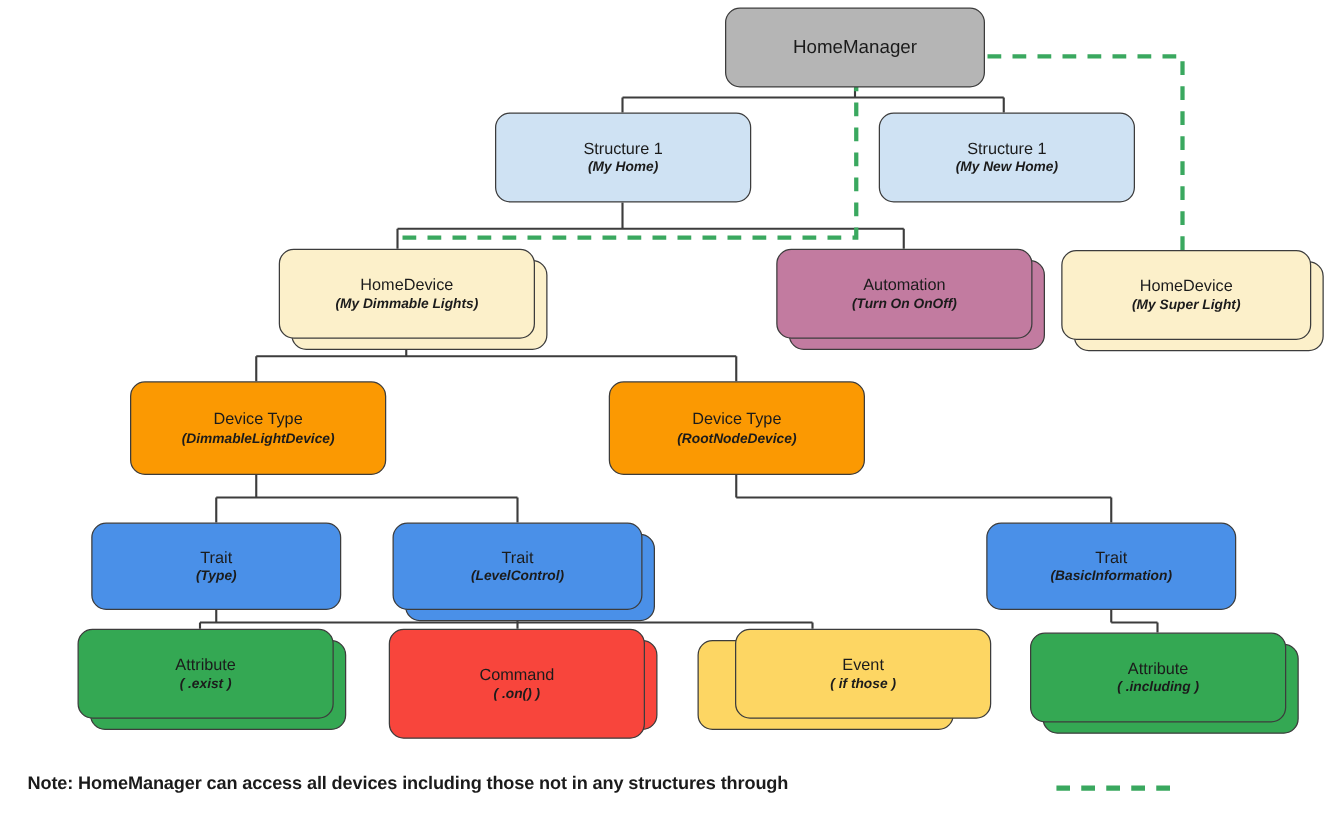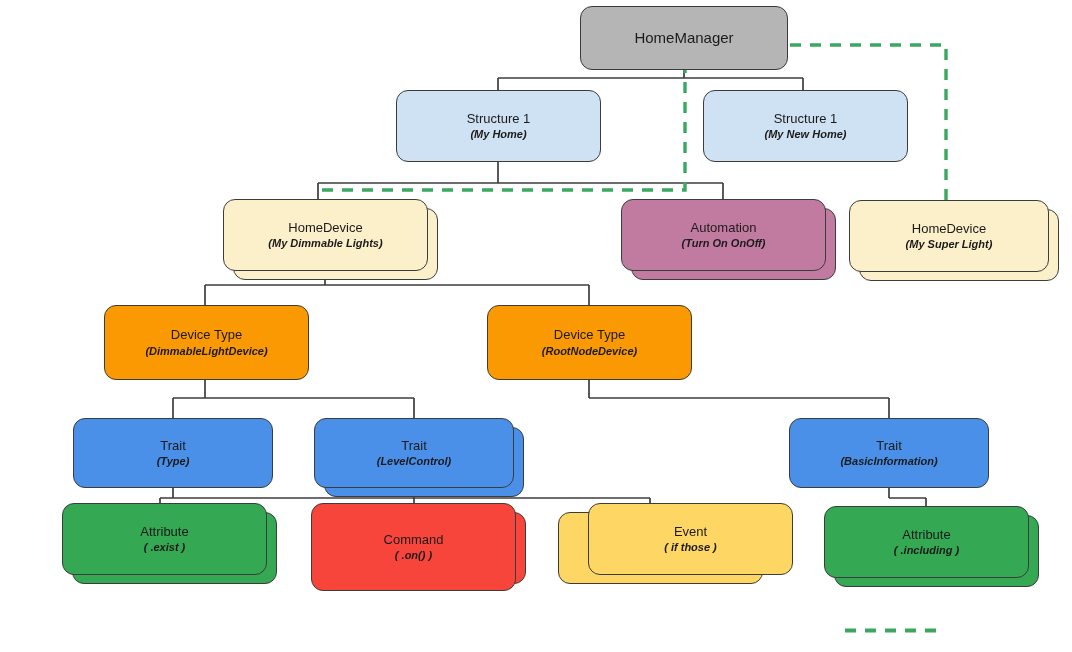--- a/index.html
+++ b/index.html
@@ -209,17 +209,18 @@
     <span class="l1">Event</span>
     <span class="l2">( if those )</span>
   </div>
 
   <div class="stack" style="left:834px; top:515px; width:205px; height:72px; background:#34a853;"></div>
   <div class="node" style="left:824px; top:506px; width:205px; height:72px; background:#34a853;">
     <span class="l1">Attribute</span>
     <span class="l2">( .including )</span>
   </div>
 
+  <div id="note">Note: HomeManager can access all devices including those not in any structures through</div>
   <svg id="legend-dash" viewBox="0 0 100 5" xmlns="http://www.w3.org/2000/svg">
     <path d="M0,2.5 L100,2.5" fill="none" stroke="#3aa85f" stroke-width="4.2" stroke-dasharray="11 9"></path>
   </svg>
 
 </div>
 
 </body></html>

